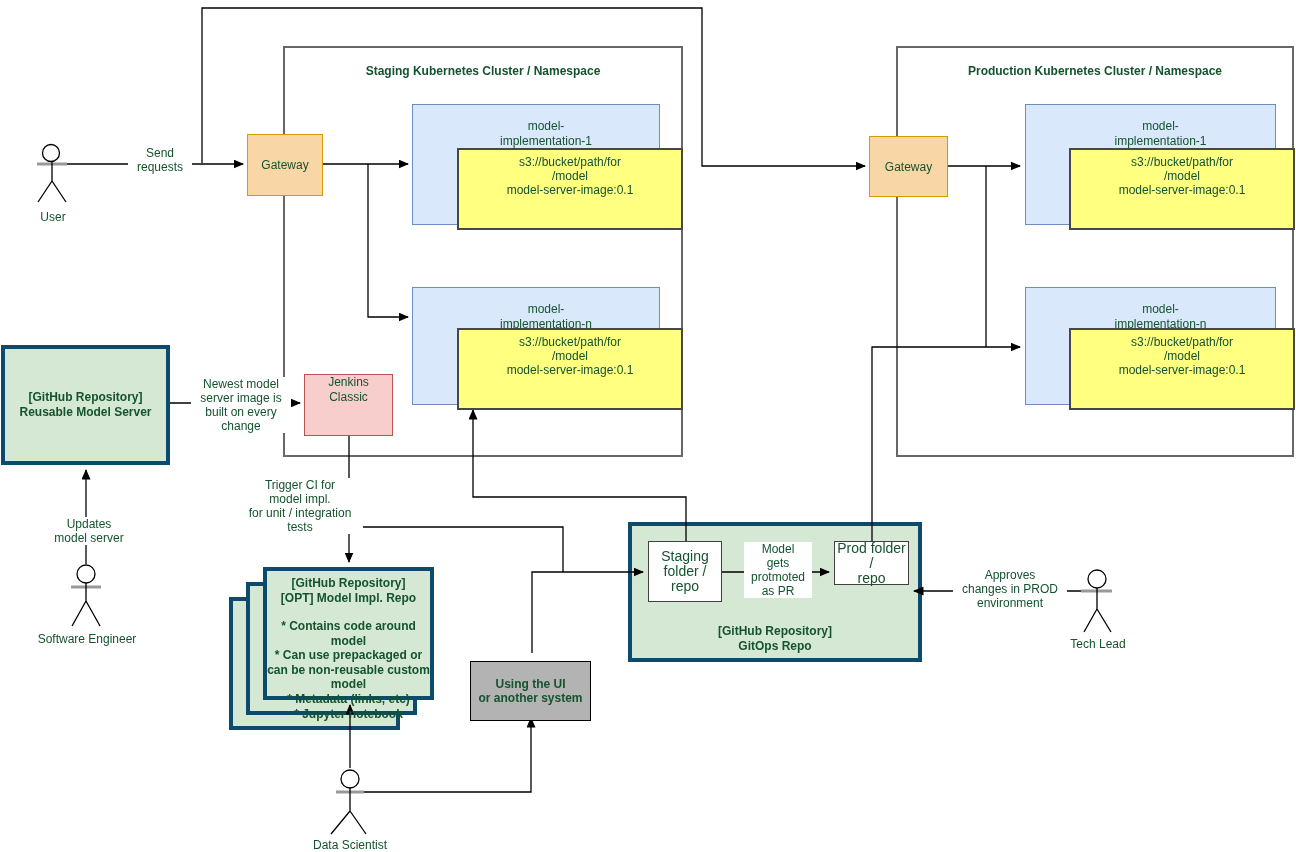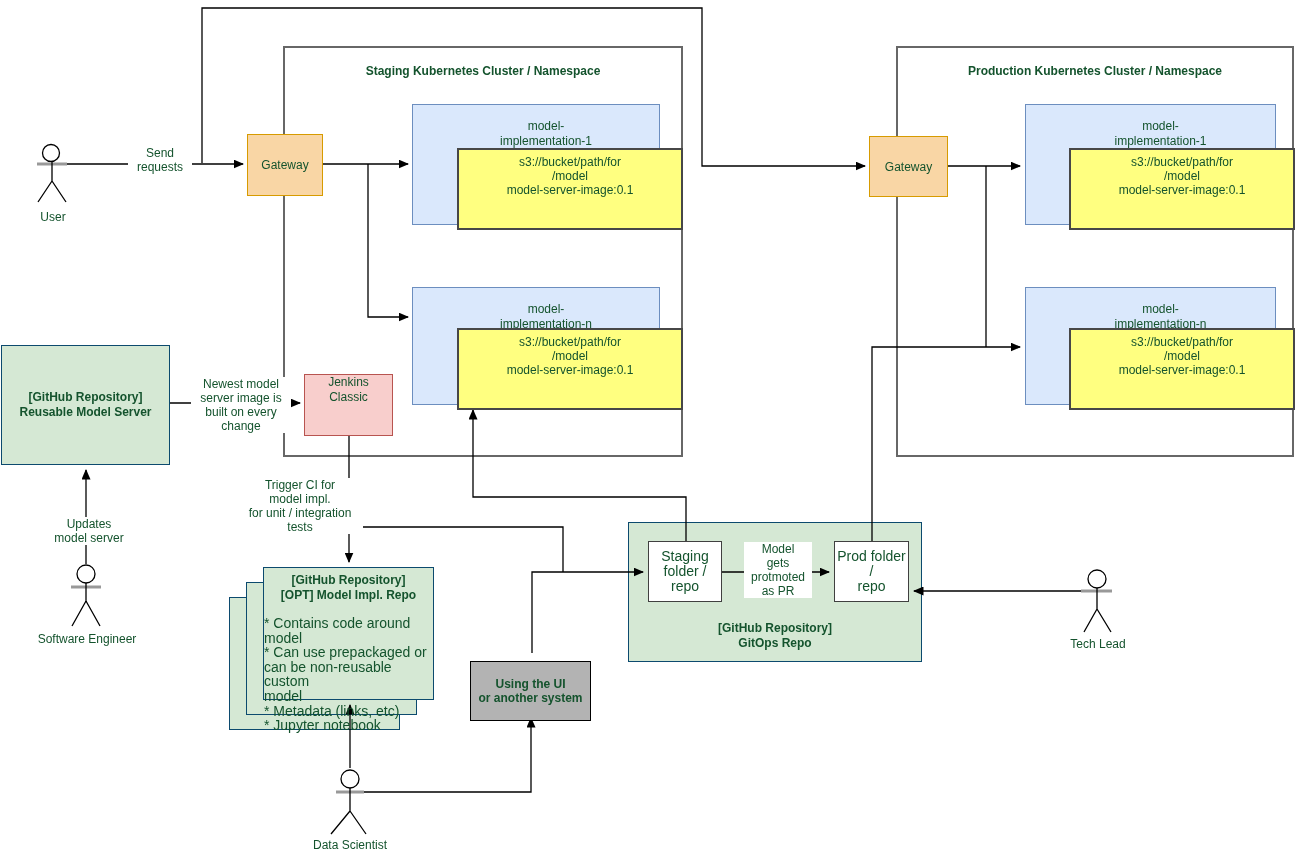--- a/index.html
+++ b/index.html
@@ -15,29 +15,29 @@
   
   .cluster{border:2px solid #676767;background:transparent;}
   .cluster-title{position:absolute;left:0;right:0;top:16px;font-size:12px;font-weight:bold;text-align:center;}
   
   .bluebox{background:#dae8fc;border:1px solid #6c8ebf;font-size:12px;}
   .bluebox .btitle{position:absolute;left:0;right:0;top:14px;text-align:center;line-height:15px;padding-left:20px;}
   .yellowbox{position:absolute;background:#ffff80;border:2px solid #474747;
              display:flex;flex-direction:column;align-items:center;
              padding:5px 3px 4px;font-size:12px;line-height:14px;text-align:center;margin-left:24px;}
   .gateway{background:#f9d6a5;border:1px solid #d79b00;display:flex;align-items:center;justify-content:center;font-size:12px;}
-  .greenbox{background:#d5e8d4;border:1px solid #0c4a6e;}
+  .greenbox{background:#d5e8d4;border:4px solid #0c4a6e;}
   .pinkbox{background:#f8cecc;border:1px solid #b85450;display:flex;justify-content:center;
            font-size:12px;line-height:15px;text-align:center;}
   .graybox{background:#b3b3b3;border:1.5px solid #000;display:flex;align-items:center;justify-content:center;
            font-size:12px;font-weight:bold;line-height:14px;text-align:center;margin-top:8px;}
   .whitebox{background:#fff;border:1.5px solid #404040;display:flex;align-items:center;justify-content:center;
             font-size:14px;line-height:15px;text-align:center;}
   .repo-title{font-size:12px;font-weight:bold;line-height:15px;text-align:center;padding-top:5px;}
-  .repo-body{font-size:14px;line-height:14.6px;text-align:left;padding-top:13px;}
+  .repo-body{font-size:12px;line-height:14.6px;text-align:center;padding-top:13px;font-weight:bold;}
   .gitops-title{position:absolute;left:0;right:0;top:98px;font-size:12px;font-weight:bold;line-height:15px;text-align:center;}
   .rsv-title{display:flex;align-items:center;justify-content:center;height:100%;
              font-size:12px;font-weight:bold;line-height:15px;text-align:center;}
   
   .elabel{font-size:12px;line-height:14px;text-align:center;background:#ffffff;}
   .alabel{font-size:12px;line-height:14px;text-align:center;}
 </style>
 </head>
 <body>
 
@@ -179,21 +179,21 @@
 
     <div class="abs graybox" style="left:470px;top:653px;width:121px;height:60px;">
       <span class="pre">Using the UI
 or another system</span>
     </div>
 
     <div class="abs whitebox" style="left:648px;top:541px;width:74px;height:61px;">
       <span class="pre">Staging
 folder / repo</span>
     </div>
-    <div class="abs whitebox" style="left:834px;top:541px;width:75px;height:61px;justify-content:center;">
+    <div class="abs whitebox" style="left:834px;top:541px;width:75px;height:44px;justify-content:center;">
       <span class="pre">Prod folder /
 repo</span>
     </div>
   </div>
 
   <div class="layer-labels">
     <div class="abs elabel pre" style="left:128px;top:146px;width:64px;">Send
 requests</div>
     <div class="abs elabel pre" style="left:191px;top:377px;width:100px;">Newest model
 server image is
@@ -202,20 +202,23 @@
     <div class="abs elabel pre" style="left:237px;top:478px;width:126px;">Trigger CI for
 model impl.
 for unit / integration
 tests</div>
     <div class="abs elabel pre" style="left:47px;top:517px;width:84px;">Updates
 model server</div>
     <div class="abs elabel pre" style="left:744px;top:542px;width:68px;">Model
 gets
 protmoted
 as PR</div>
+    <div class="abs elabel pre" style="left:953px;top:568px;width:114px;">Approves
+changes in PROD
+environment</div>
 
     <div class="abs alabel" style="left:23px;top:210px;width:60px;">User</div>
     <div class="abs alabel" style="left:17px;top:632px;width:140px;">Software Engineer</div>
     <div class="abs alabel" style="left:290px;top:838px;width:120px;">Data Scientist</div>
     <div class="abs alabel" style="left:1048px;top:637px;width:100px;">Tech Lead</div>
   </div>
 
 </div>
 
 </body></html>

